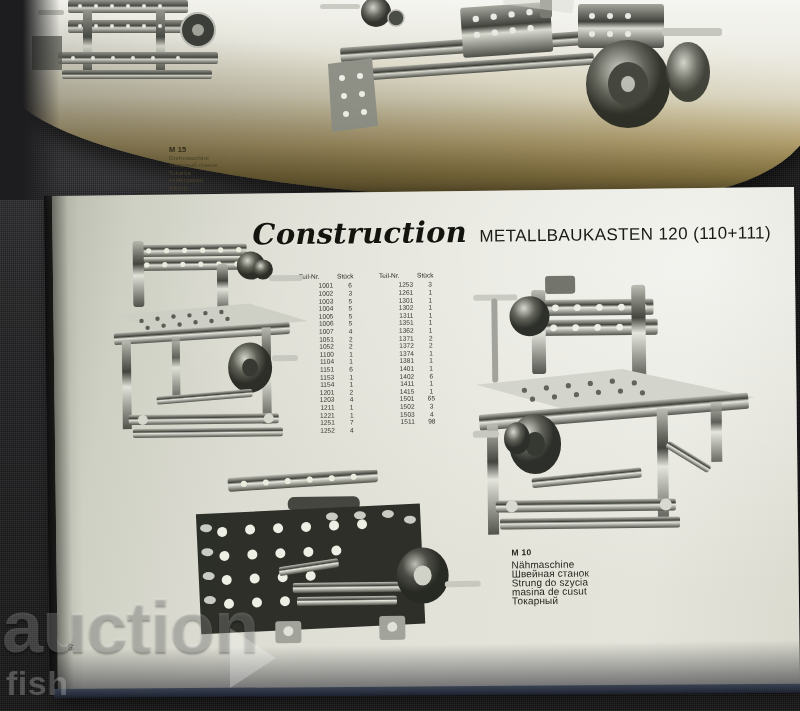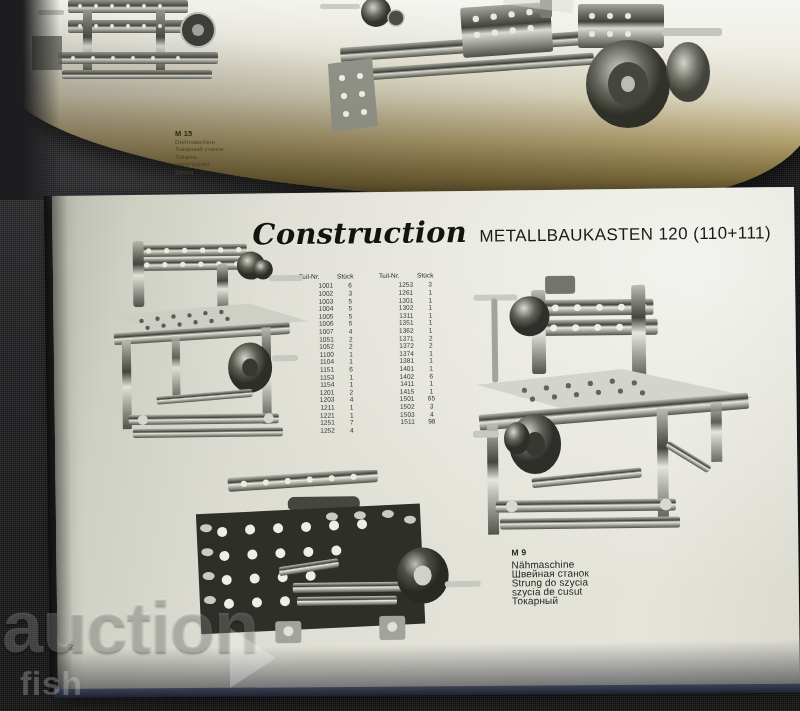--- a/index.html
+++ b/index.html
@@ -85,27 +85,27 @@
 
   
   .wm{position:absolute;left:0;top:560px;width:430px;height:150px;pointer-events:none;}
   .wm .balkan{position:absolute;left:6px;top:6px;font-size:30px;font-weight:bold;
      letter-spacing:1px;color:rgba(245,245,245,.30);
      text-shadow:0 1px 1px rgba(0,0,0,.35);}
   .wm .auction{position:absolute;left:2px;top:24px;font-size:74px;font-weight:bold;
      color:rgba(255,255,255,.20);letter-spacing:-1px;
      text-shadow:0 2px 2px rgba(0,0,0,.30);}
   .wm .fish{position:absolute;left:6px;top:104px;font-size:34px;font-weight:bold;
-     color:rgba(245,245,245,.26);letter-spacing:.5px;margin-left:14px;}
+     color:rgba(245,245,245,.26);letter-spacing:.5px;}
   .wm .play{position:absolute;left:230px;top:68px;width:0;height:0;
      border-left:46px solid rgba(255,255,255,.26);
      border-top:30px solid transparent;border-bottom:30px solid transparent;}
 
   
-  .cap-top{position:absolute;left:169px;top:143px;color:#2e2a16;margin-left:6px;}
+  .cap-top{position:absolute;left:169px;top:159px;color:#2e2a16;}
   .cap-top .code{font-size:7.5px;font-weight:bold;letter-spacing:.2px;}
   .cap-top .line{font-size:6.2px;line-height:7.4px;color:#4a422a;}
 </style>
 </head>
 <body>
 
 <div id="scene">
 
   <div class="backdrop"></div>
 
@@ -603,25 +603,25 @@
 
           <rect x="92" y="150" width="26" height="22" rx="3" fill="#9fa098"></rect>
           <rect x="196" y="146" width="26" height="24" rx="3" fill="#9fa098"></rect>
           <circle cx="105" cy="160" r="5" fill="#e0e1d8"></circle>
           <circle cx="209" cy="157" r="5" fill="#e0e1d8"></circle>
         </g>
       </svg>
     </div>
 
     <div class="caption">
-      <div class="code">M 9</div>
+      <div class="code">M 10</div>
       <div class="line">Nähmaschine</div>
       <div class="line">Швейная станок</div>
       <div class="line">Strung do szycia</div>
-      <div class="line">szycia de cusut</div>
+      <div class="line">masina de cusut</div>
       <div class="line">Токарный</div>
     </div>
 
     <div class="folio">97</div>
   </div>
 
   <div class="wm">
     <div class="auction">auction</div>
     <div class="fish">fish</div>
     <div class="play"></div>

